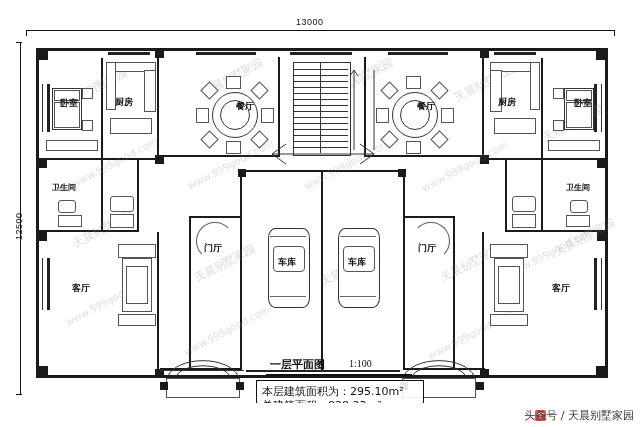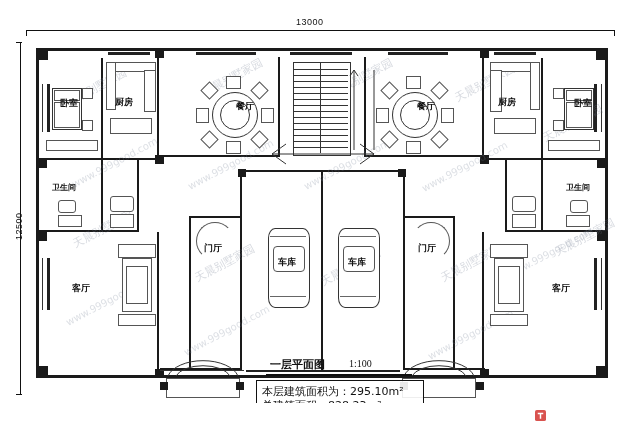--- a/index.html
+++ b/index.html
@@ -320,14 +320,15 @@
   <div class="titlescale" style="left:349px;top:358px;">1:100</div>
   <div class="ln h2" style="left:266px;top:374px;width:146px;background:#111;"></div>
   <div class="titleline" style="left:262px;top:384px;">本层建筑面积为：295.10m²</div>
   <div class="titleline" style="left:262px;top:398px;">总建筑面积：828.23m²</div>
 
   <div class="bottombar"></div>
   <svg class="ttlogo" style="right:94px;bottom:6px;" viewBox="0 0 12 12">
     <rect x="0" y="0" width="12" height="12" rx="2" fill="#d9534f"></rect>
     <path d="M3,3 h6 v1.5 h-2.2 v5 h-1.6 v-5 H3 z" fill="#fff"></path>
   </svg>
+  <div class="ttbrand">头条号 / 天晨别墅家园</div>
 
 </div>
 
 </body></html>

